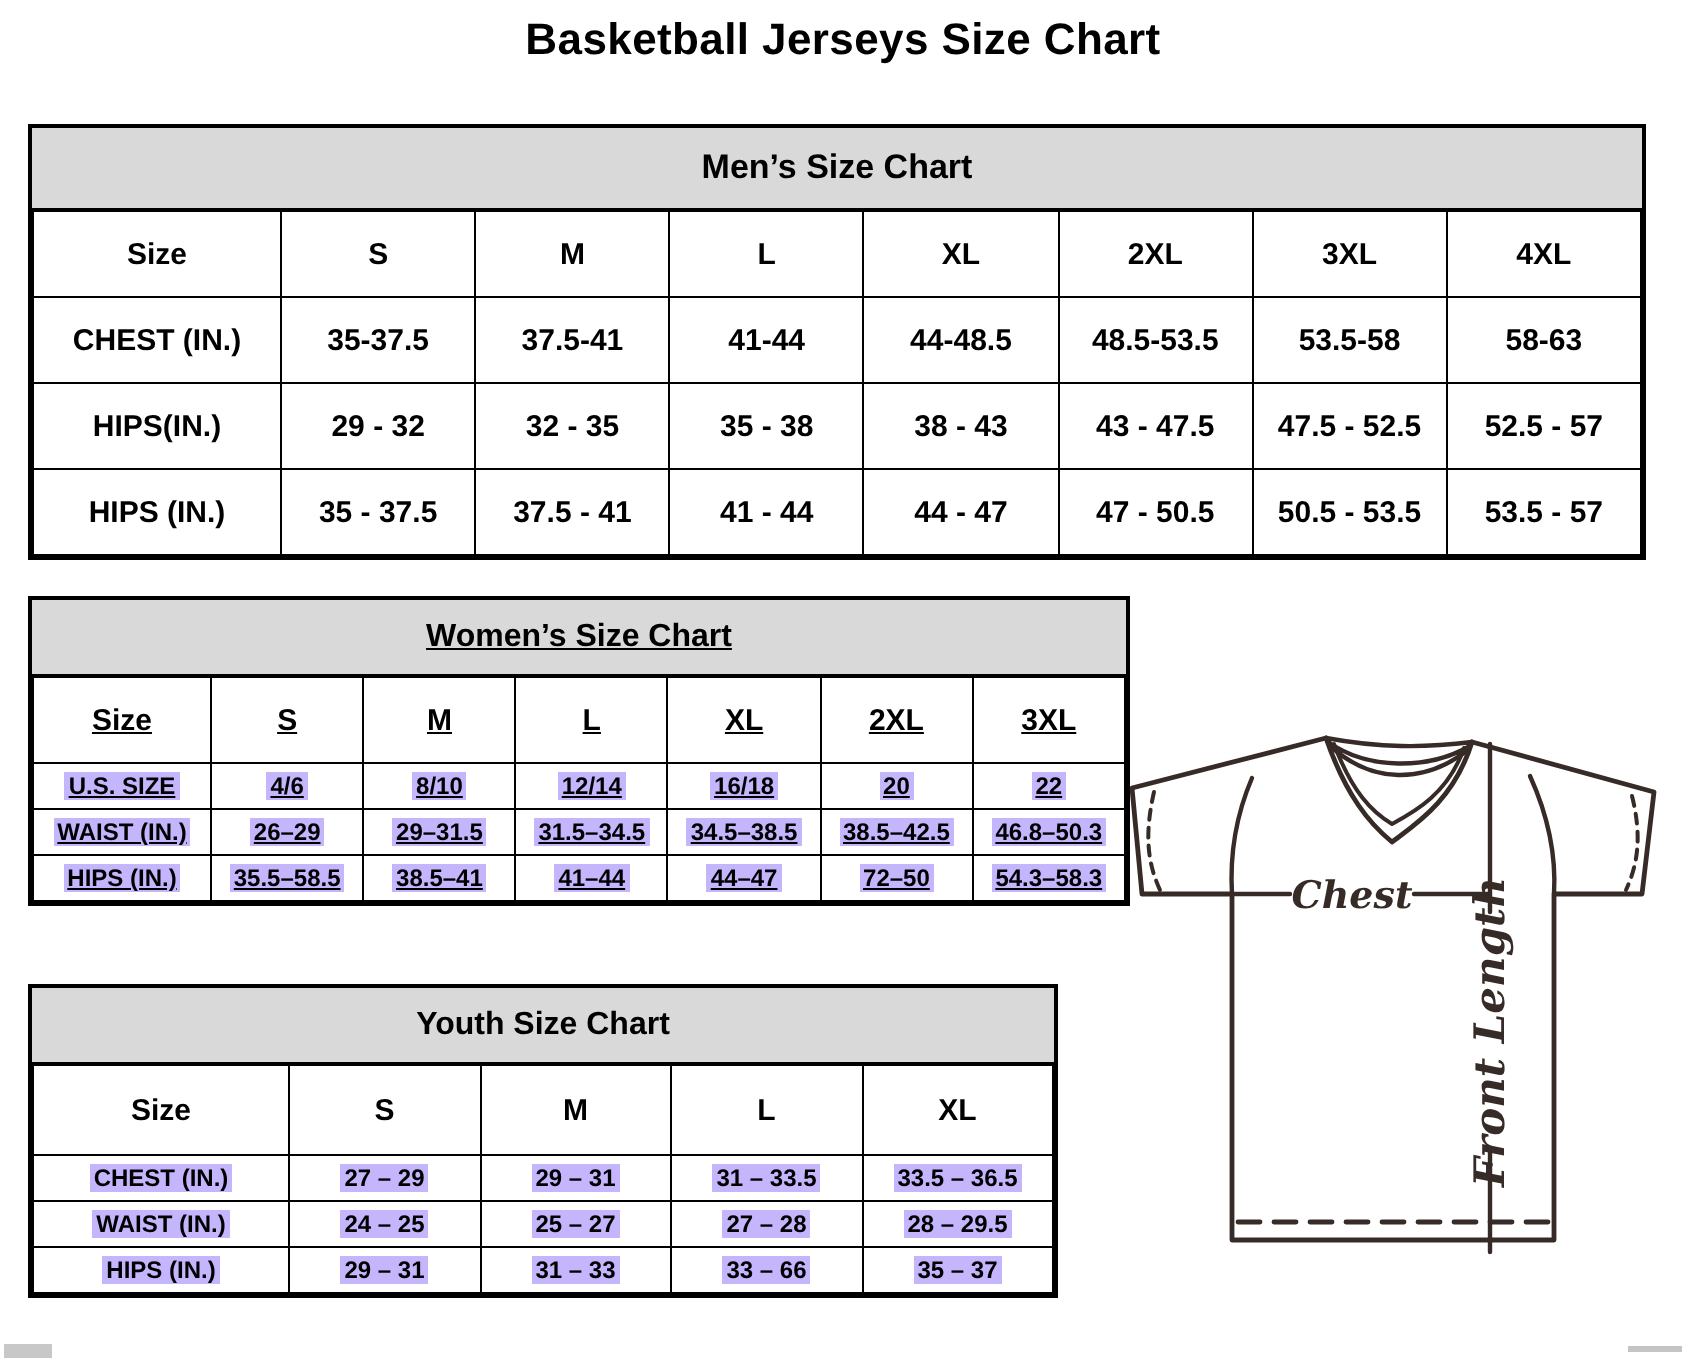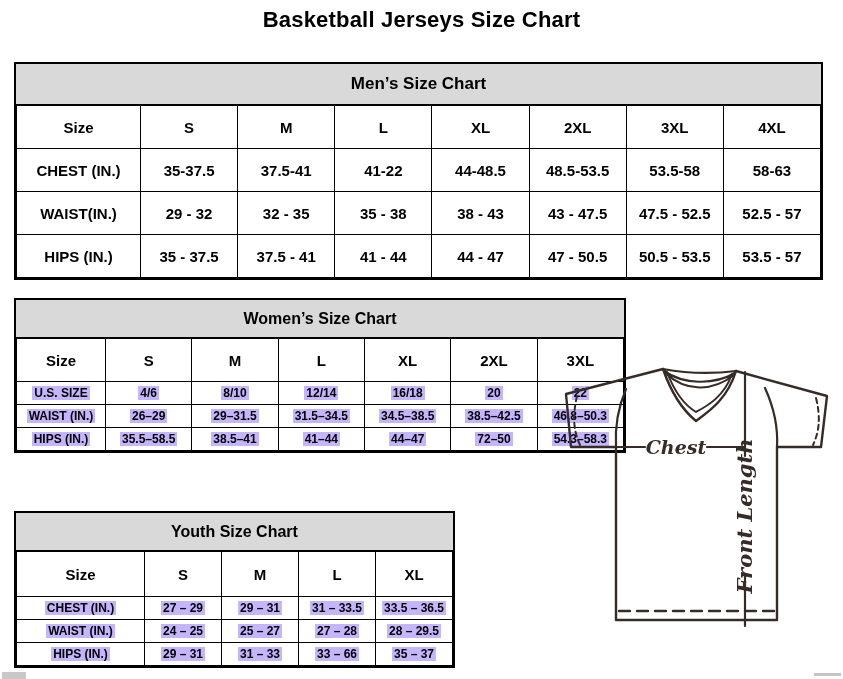--- a/index.html
+++ b/index.html
@@ -25,29 +25,29 @@
     border:1px solid #000;text-align:center;vertical-align:middle;
     font-weight:bold;color:#000;padding:0 2px;
   }
   
   .men{left:14px;top:62px;width:809px;}
   .men .chart-band{height:40px;}
   .men tr{height:43px;}
   .men th,.men td{font-size:15px;}
   .men .label-col{width:119px;}
   
-  .women{left:14px;top:298px;width:612px;}
+  .women{left:14px;top:298px;width:551px;text-decoration:underline;}
   .women .chart-band{height:37px;font-size:16px;}
   .women thead tr{height:43px;}
   .women tbody tr{height:23px;}
   .women thead th{font-size:15px;}
   .women tbody th,.women tbody td{font-size:12px;}
   .women .label-col{width:84px;}
   
-  .youth{left:14px;top:511px;width:441px;}
+  .youth{left:14px;top:492px;width:515px;}
   .youth .chart-band{height:37px;font-size:16px;}
   .youth thead tr{height:45px;}
   .youth tbody tr{height:23px;}
   .youth thead th{font-size:15px;}
   .youth tbody th,.youth tbody td{font-size:12px;}
   .youth .label-col{width:123px;}
   .hl{background:#c4b5fd;padding:0 2px;}
   
   .jersey-svg{position:absolute;left:556px;top:362px;width:282px;height:280px;}
   .jersey-svg path,.jersey-svg line{fill:none;stroke:#362b26;stroke-linecap:round;stroke-linejoin:round;}
@@ -76,28 +76,28 @@
           <th>2XL</th>
           <th>3XL</th>
           <th>4XL</th>
         </tr>
       </thead>
       <tbody>
         <tr>
           <th class="label-col">CHEST (IN.)</th>
           <td>35-37.5</td>
           <td>37.5-41</td>
-          <td>41-22</td>
+          <td>41-44</td>
           <td>44-48.5</td>
           <td>48.5-53.5</td>
           <td>53.5-58</td>
           <td>58-63</td>
         </tr>
         <tr>
-          <th class="label-col">WAIST(IN.)</th>
+          <th class="label-col">HIPS(IN.)</th>
           <td>29 - 32</td>
           <td>32 - 35</td>
           <td>35 - 38</td>
           <td>38 - 43</td>
           <td>43 - 47.5</td>
           <td>47.5 - 52.5</td>
           <td>52.5 - 57</td>
         </tr>
         <tr>
           <th class="label-col">HIPS (IN.)</th>

